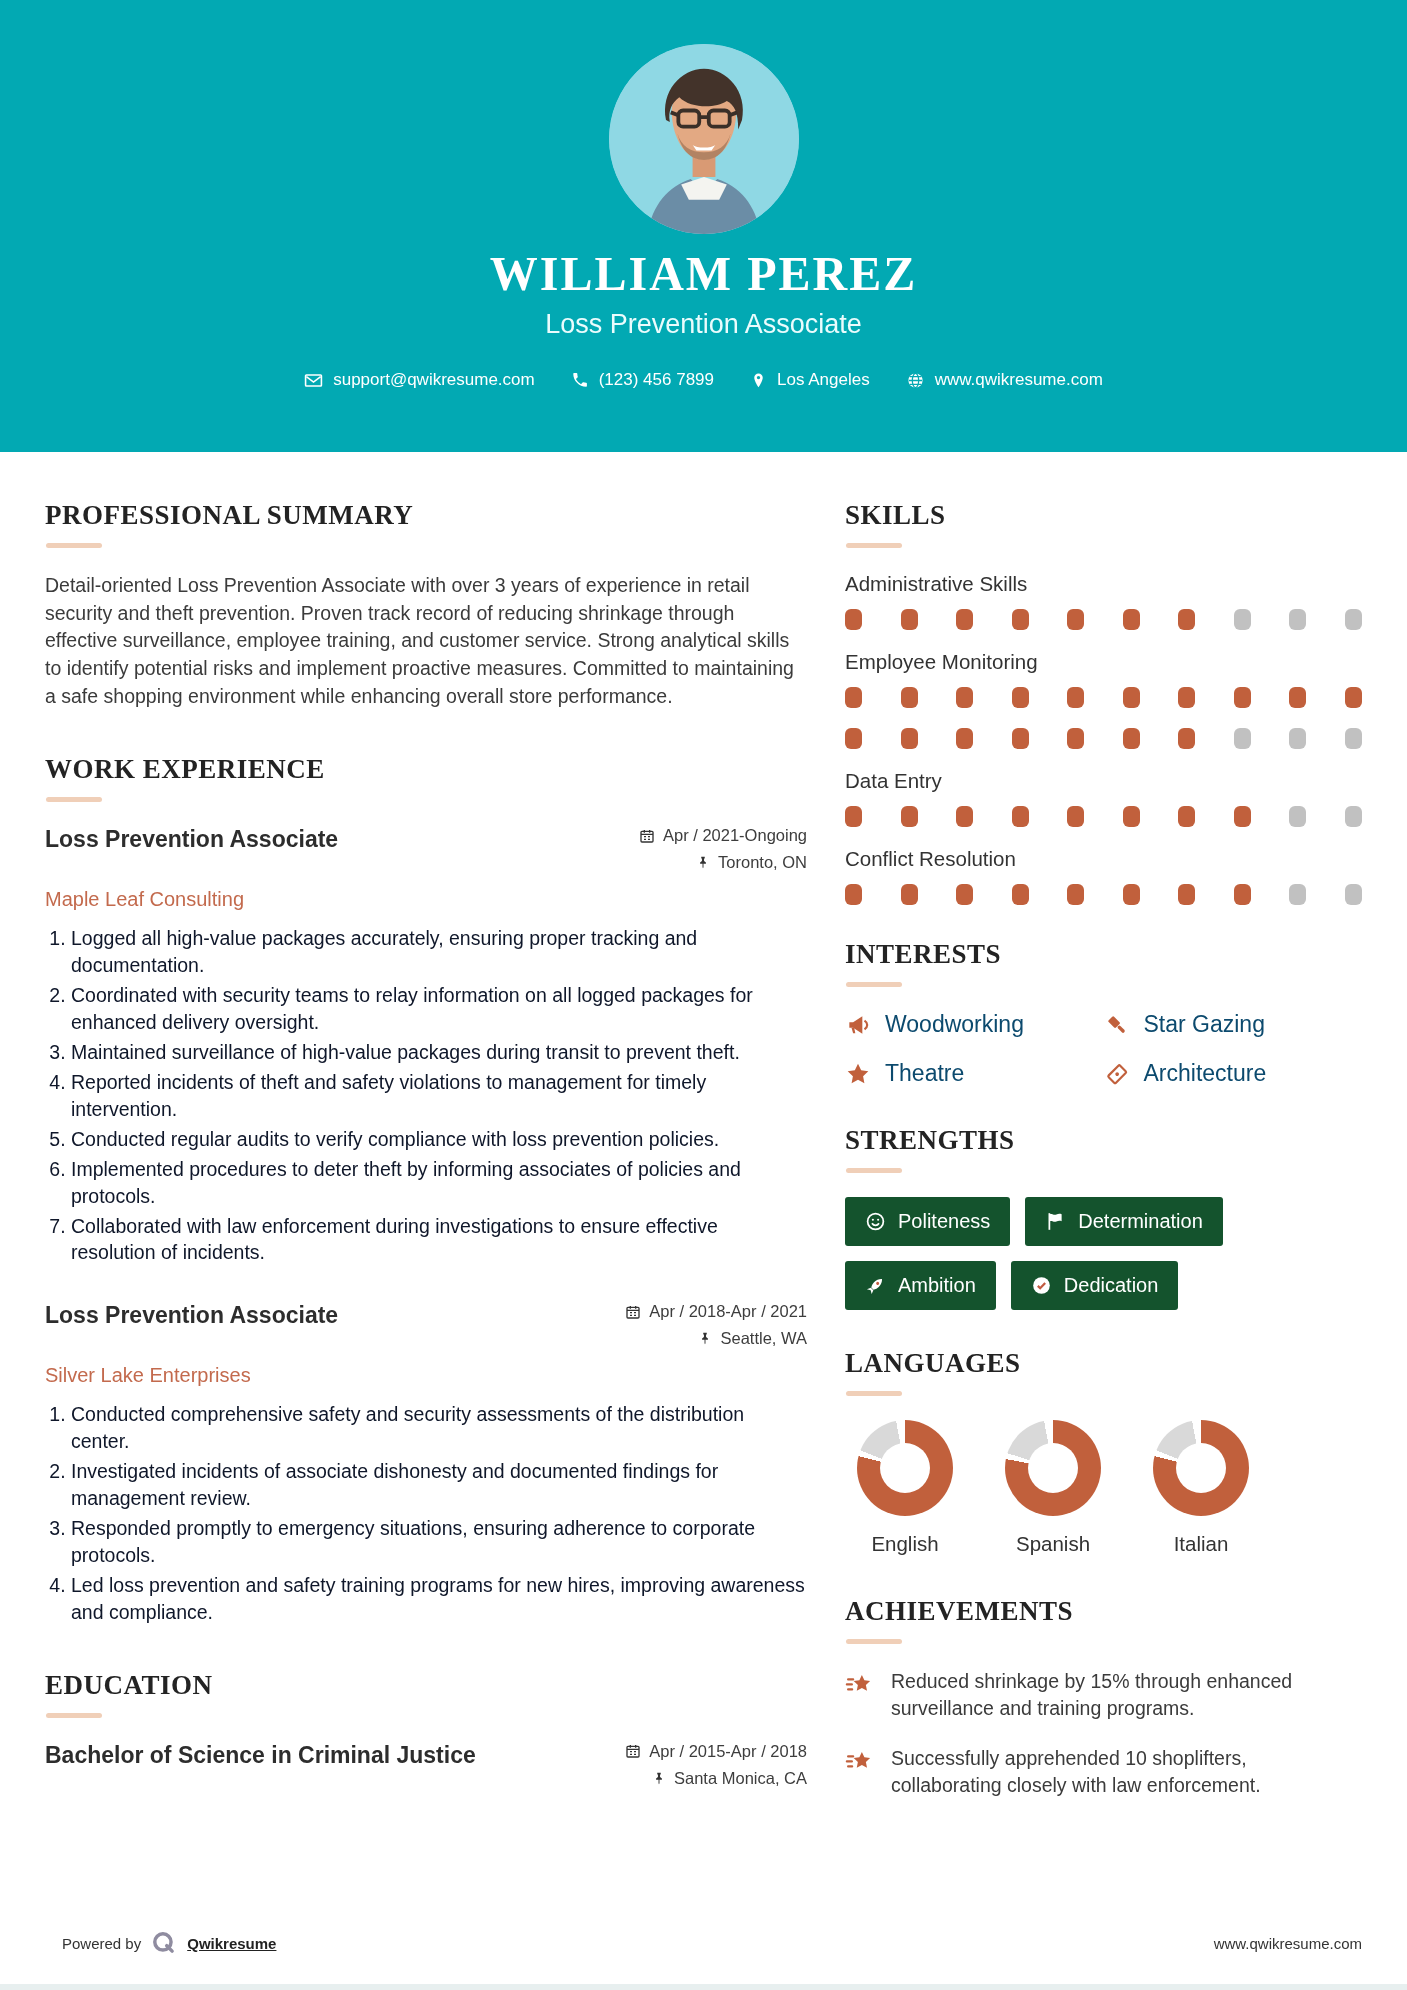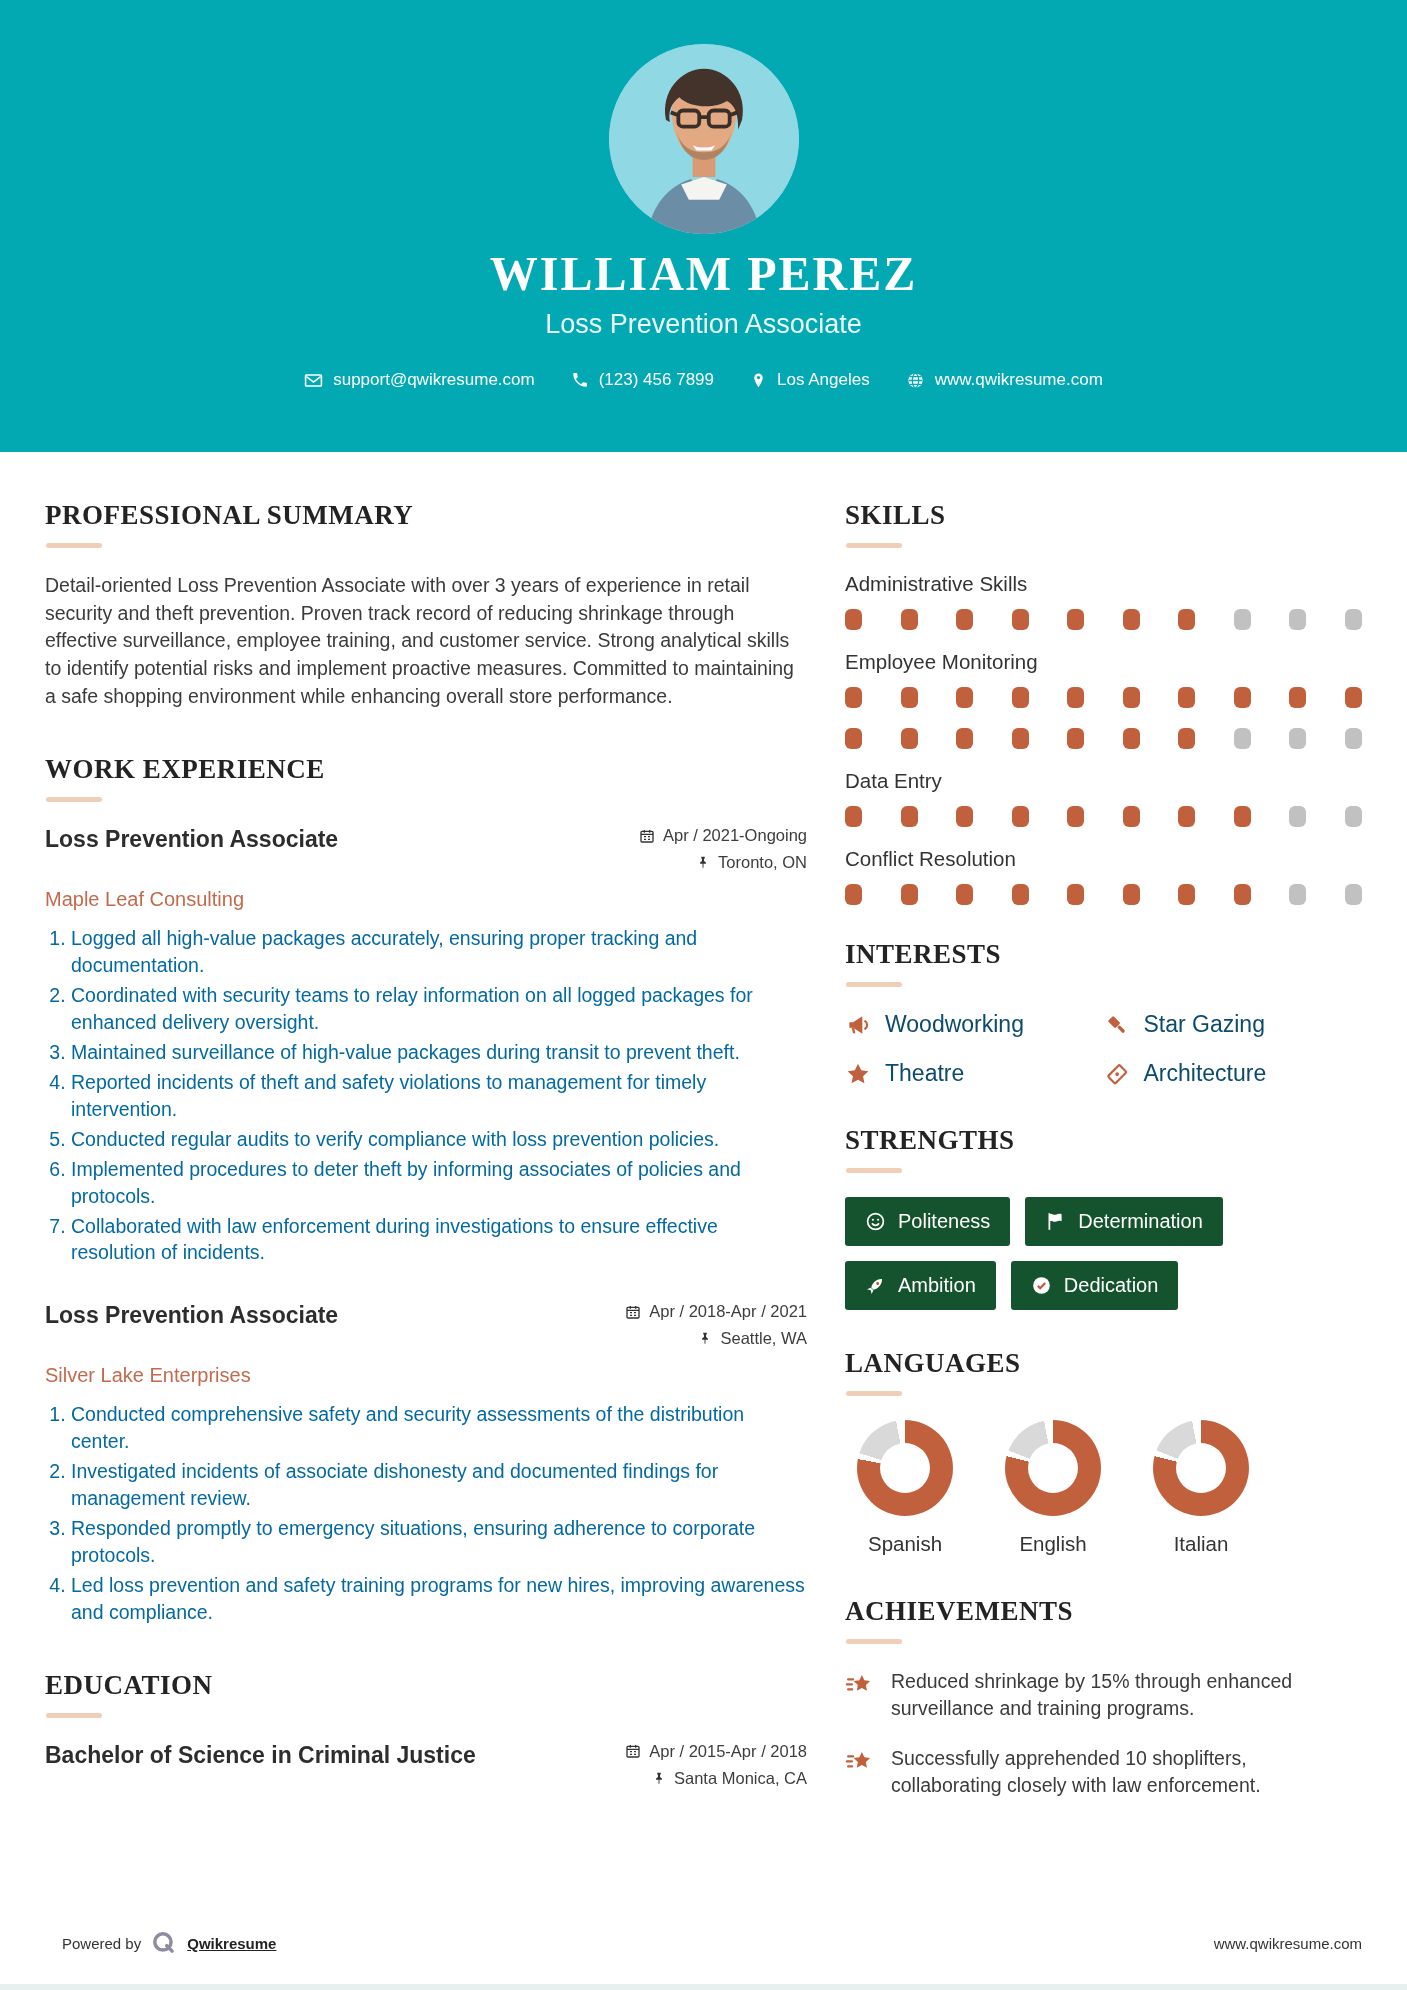--- a/index.html
+++ b/index.html
@@ -49,21 +49,21 @@
   .section { margin-bottom:44px; }
 
   
   .job { margin-bottom:36px; }
   .job-head { display:flex; justify-content:space-between; align-items:flex-start; }
   .job-title { font-size:23px; font-weight:700; color:#2d2d2d; }
   .job-meta { text-align:right; font-size:16.5px; color:#3d3d3d; }
   .meta-line { display:flex; justify-content:flex-end; align-items:center; gap:8px; margin-bottom:8px; }
   .job-company { margin-top:8px; margin-bottom:14px; font-size:20px; color:#c36a4d; }
   ol.job-bullets { padding-left:26px; }
-  ol.job-bullets li { font-size:19.5px; line-height:1.38; color:#0369a1; margin-bottom:3px; }
+  ol.job-bullets li { font-size:19.5px; line-height:1.38; color:#0f172a; margin-bottom:3px; }
 
   
   .skill { margin-bottom:20px; }
   .skill-name { font-size:20.5px; color:#333333; margin-bottom:13px; }
   .dots { display:flex; justify-content:space-between; }
   .dot { width:17px; height:21px; border-radius:6px; background:#c1c1c1; }
   .dot.active { background:#c1603c; }
 
   
   .interests-grid { display:grid; grid-template-columns:1fr 1fr; row-gap:22px; }
@@ -418,26 +418,26 @@
           <span>Dedication</span>
         </div>
       </div>
     </section>
 
     <section class="section" style="margin-bottom:40px;">
       <h2 class="sec-heading">LANGUAGES</h2>
       <div class="sec-underline"></div>
       <div class="langs">
         <div class="lang">
+          <div class="donut" style="background: conic-gradient(rgb(193, 96, 60) 0deg, rgb(193, 96, 60) 79%, rgb(255, 255, 255) 79%, rgb(255, 255, 255) 81%, rgb(217, 217, 217) 81%, rgb(217, 217, 217) 97%, rgb(255, 255, 255) 97%, rgb(255, 255, 255) 100%);"></div>
+          <div class="lang-label">English</div>
+        </div>
+        <div class="lang">
           <div class="donut" style="background: conic-gradient(rgb(193, 96, 60) 0deg, rgb(193, 96, 60) 78%, rgb(255, 255, 255) 78%, rgb(255, 255, 255) 80%, rgb(217, 217, 217) 80%, rgb(217, 217, 217) 97%, rgb(255, 255, 255) 97%, rgb(255, 255, 255) 100%);"></div>
           <div class="lang-label">Spanish</div>
-        </div>
-        <div class="lang">
-          <div class="donut" style="background: conic-gradient(rgb(193, 96, 60) 0deg, rgb(193, 96, 60) 79%, rgb(255, 255, 255) 79%, rgb(255, 255, 255) 81%, rgb(217, 217, 217) 81%, rgb(217, 217, 217) 97%, rgb(255, 255, 255) 97%, rgb(255, 255, 255) 100%);"></div>
-          <div class="lang-label">English</div>
         </div>
         <div class="lang">
           <div class="donut" style="background: conic-gradient(rgb(193, 96, 60) 0deg, rgb(193, 96, 60) 79%, rgb(255, 255, 255) 79%, rgb(255, 255, 255) 81%, rgb(217, 217, 217) 81%, rgb(217, 217, 217) 97%, rgb(255, 255, 255) 97%, rgb(255, 255, 255) 100%);"></div>
           <div class="lang-label">Italian</div>
         </div>
       </div>
     </section>
 
     <section class="section">
       <h2 class="sec-heading">ACHIEVEMENTS</h2>

